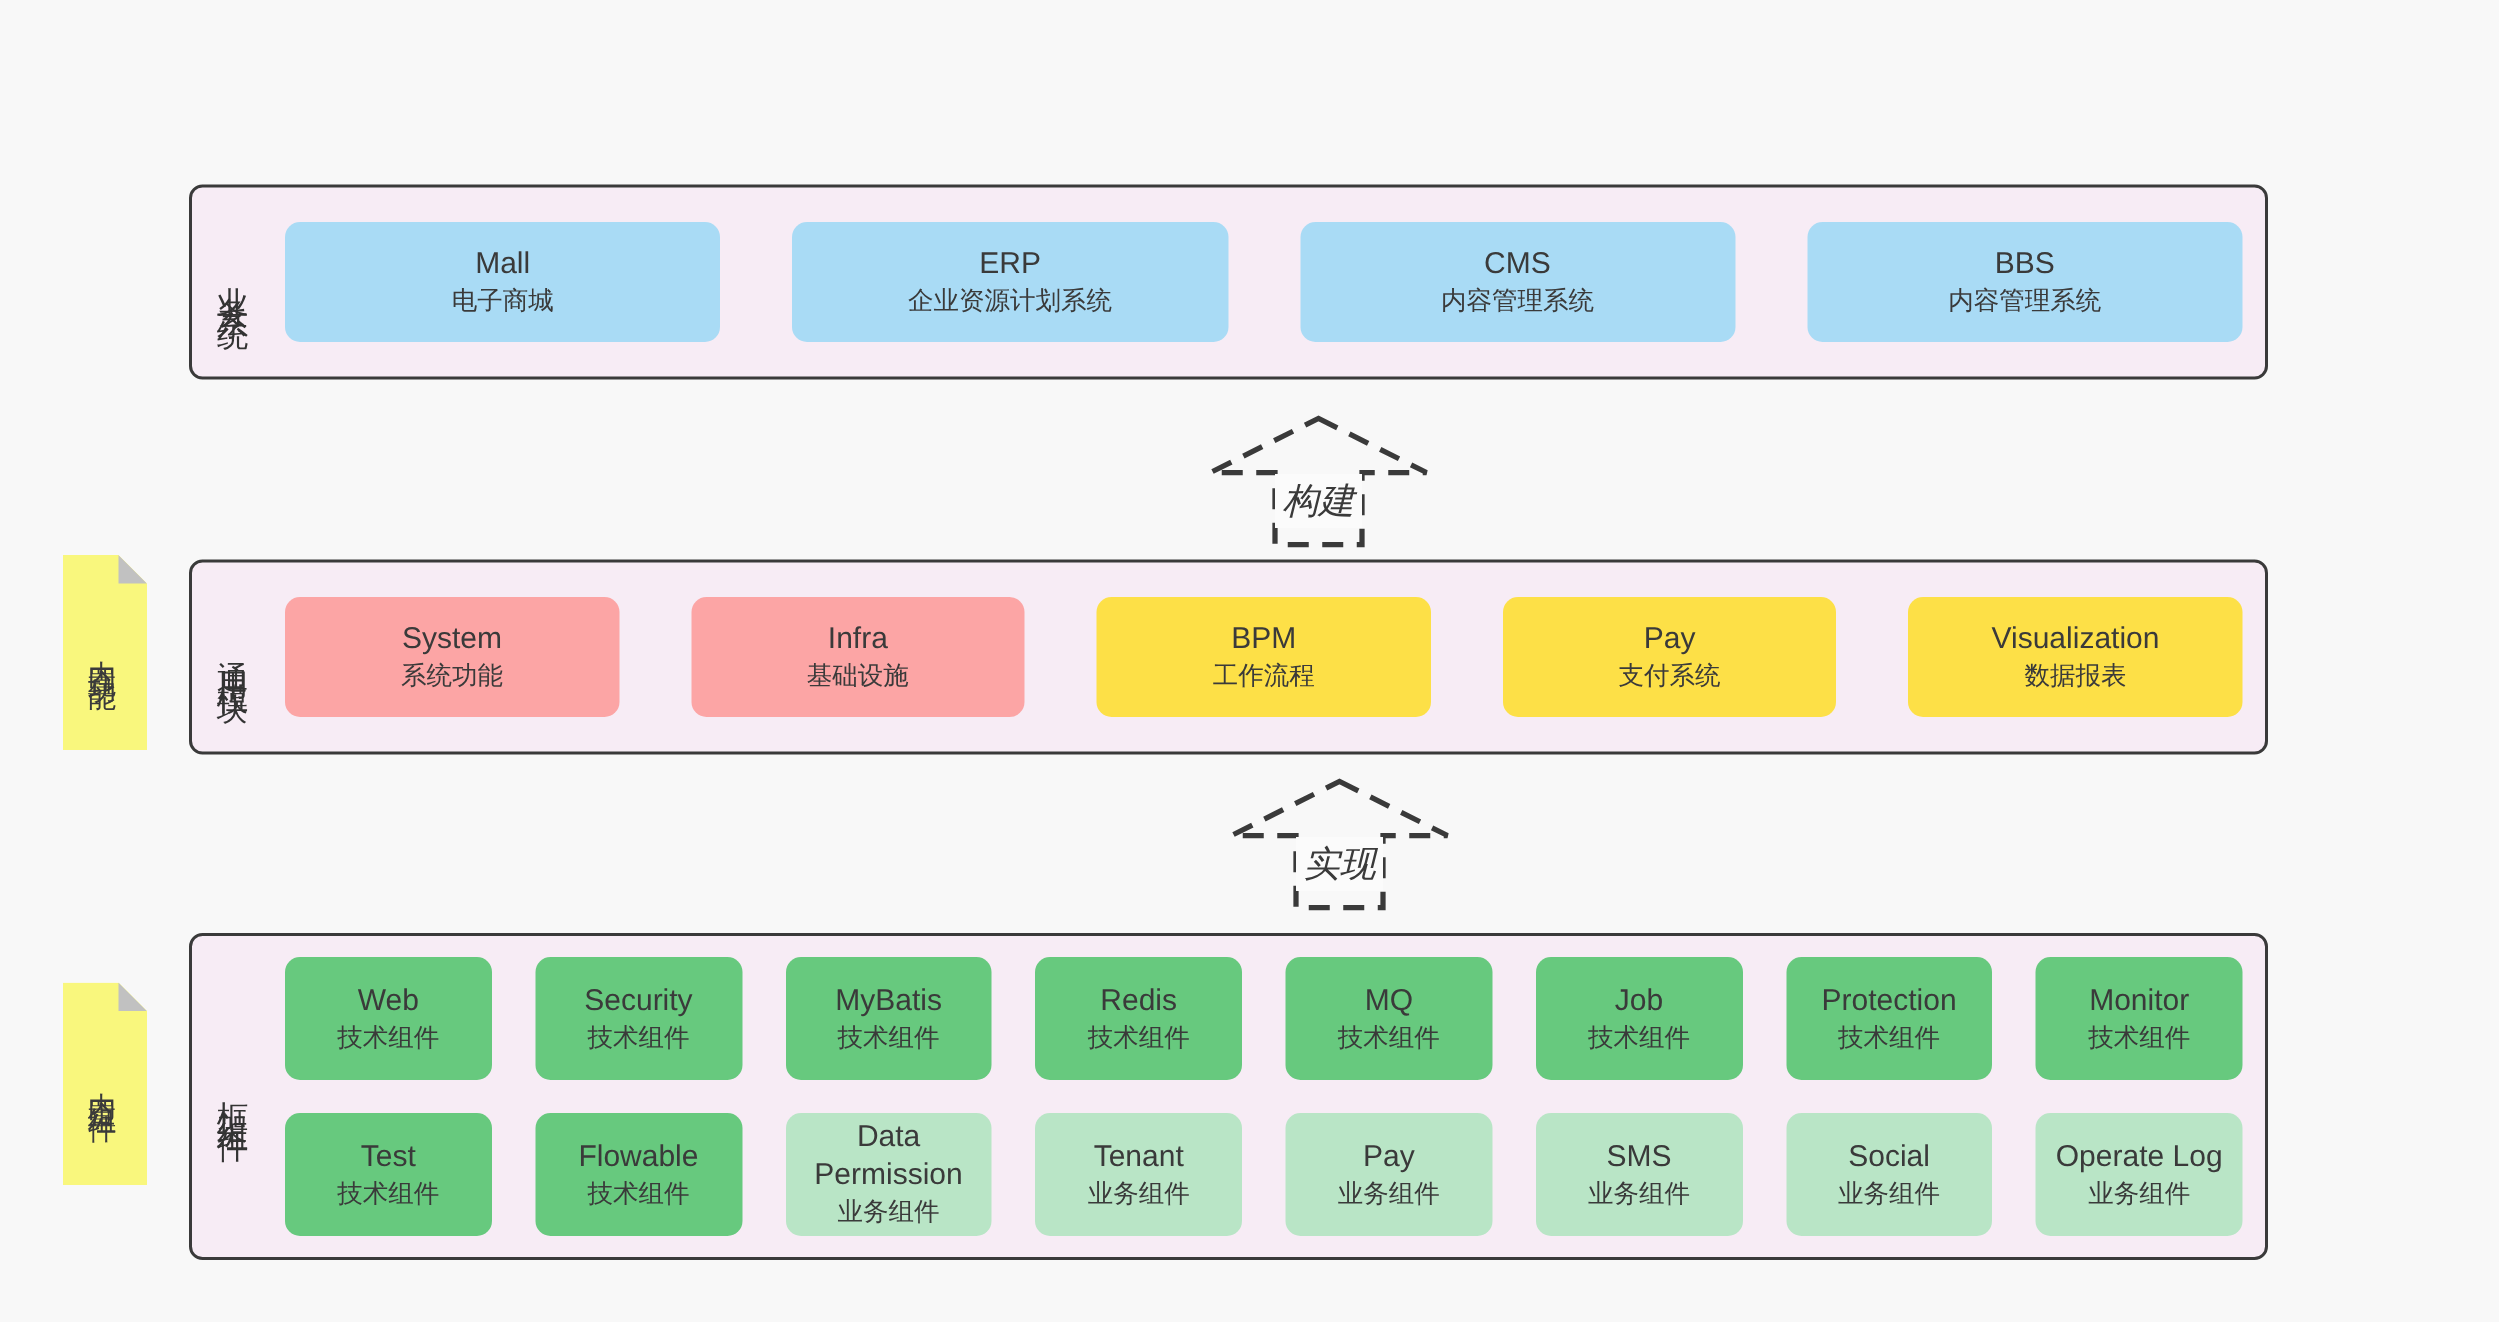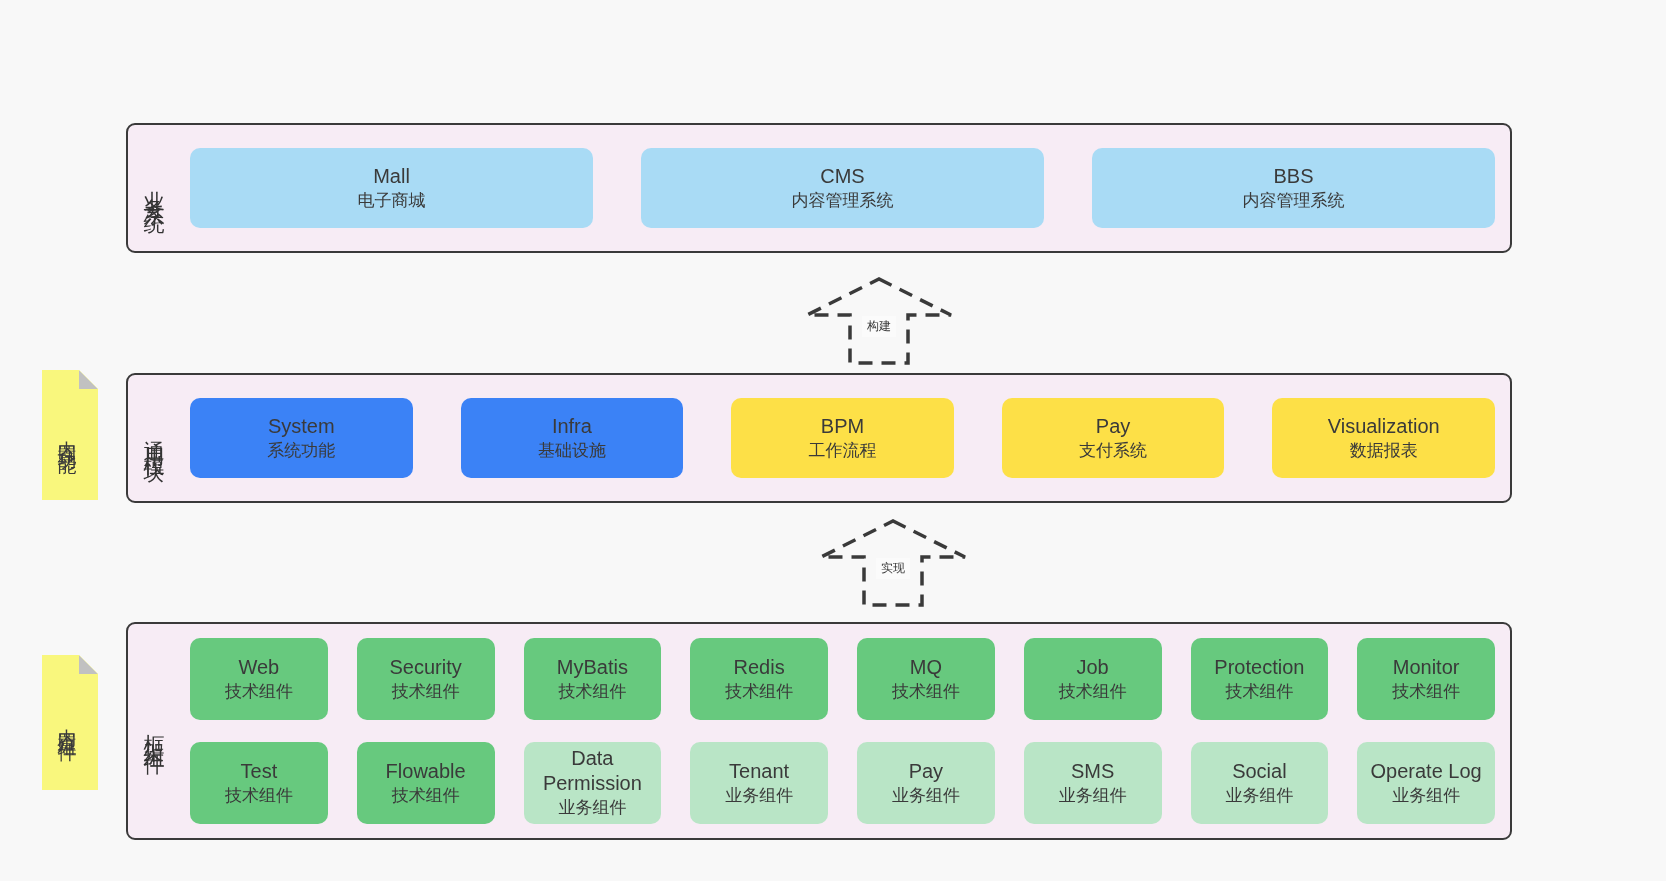--- a/index.html
+++ b/index.html
@@ -31,21 +31,21 @@
   
   .box{
     flex:1;height:80px;border-radius:10px;
     display:flex;flex-direction:column;align-items:center;justify-content:center;
     text-align:center;padding:2px 6px;box-sizing:border-box;
   }
   .layer-3 .box{height:82px;}
   .box-title{font-size:20px;line-height:25px;}
   .box-subtitle{font-size:17px;line-height:24px;}
   .v-blue{background:#a9dbf5;}
-  .v-red{background:#3b82f6;}
+  .v-red{background:#fca5a5;}
   .v-pink{background:#fde047;}
   .v-green{background:#67c97e;}
   .v-lightgreen{background:#b9e5c6;}
   
   .note{
     position:absolute;left:42px;width:56px;background:#f9f77d;z-index:1;
     clip-path:polygon(0 0,calc(100% - 19px) 0,100% 19px,100% 100%,0 100%);
     display:flex;align-items:center;justify-content:center;
   }
   .note-1{top:370px;height:130px;}
@@ -59,22 +59,23 @@
     font-size:19px;letter-spacing:5px;color:#3a3a3a;white-space:nowrap;
     margin-right:6px;
   }
   
   .arrow{position:absolute;width:150px;height:90px;z-index:1;}
   .arrow-1{left:804px;top:276px;}
   .arrow-2{left:818px;top:518px;}
   .arrow svg{position:absolute;left:0;top:0;}
   .arrow-label{
     position:absolute;left:50%;top:40px;transform:translateX(-50%);
-    background:#fbfbfb;padding:2px 5px;font-size:12px;color:#3a3a3a;
+    background:#fbfbfb;padding:2px 5px;font-size:24px;color:#3a3a3a;
     white-space:nowrap;
+    font-style:italic;
   }
 </style>
 </head>
 <body>
 
 <div class="canvas">
 
   <div class="note note-1">
     <span class="note-fold"></span>
     <span class="note-text">内置功能</span>
@@ -84,20 +85,24 @@
     <span class="note-text">内置组件</span>
   </div>
 
   <section class="layer layer-1">
     <div class="layer-label">业务系统</div>
     <div class="rows">
         <div class="row">
           <div class="box v-blue">
             <div class="box-title">Mall</div>
             <div class="box-subtitle">电子商城</div>
+          </div>
+          <div class="box v-blue">
+            <div class="box-title">ERP</div>
+            <div class="box-subtitle">企业资源计划系统</div>
           </div>
           <div class="box v-blue">
             <div class="box-title">CMS</div>
             <div class="box-subtitle">内容管理系统</div>
           </div>
           <div class="box v-blue">
             <div class="box-title">BBS</div>
             <div class="box-subtitle">内容管理系统</div>
           </div>
         </div>

